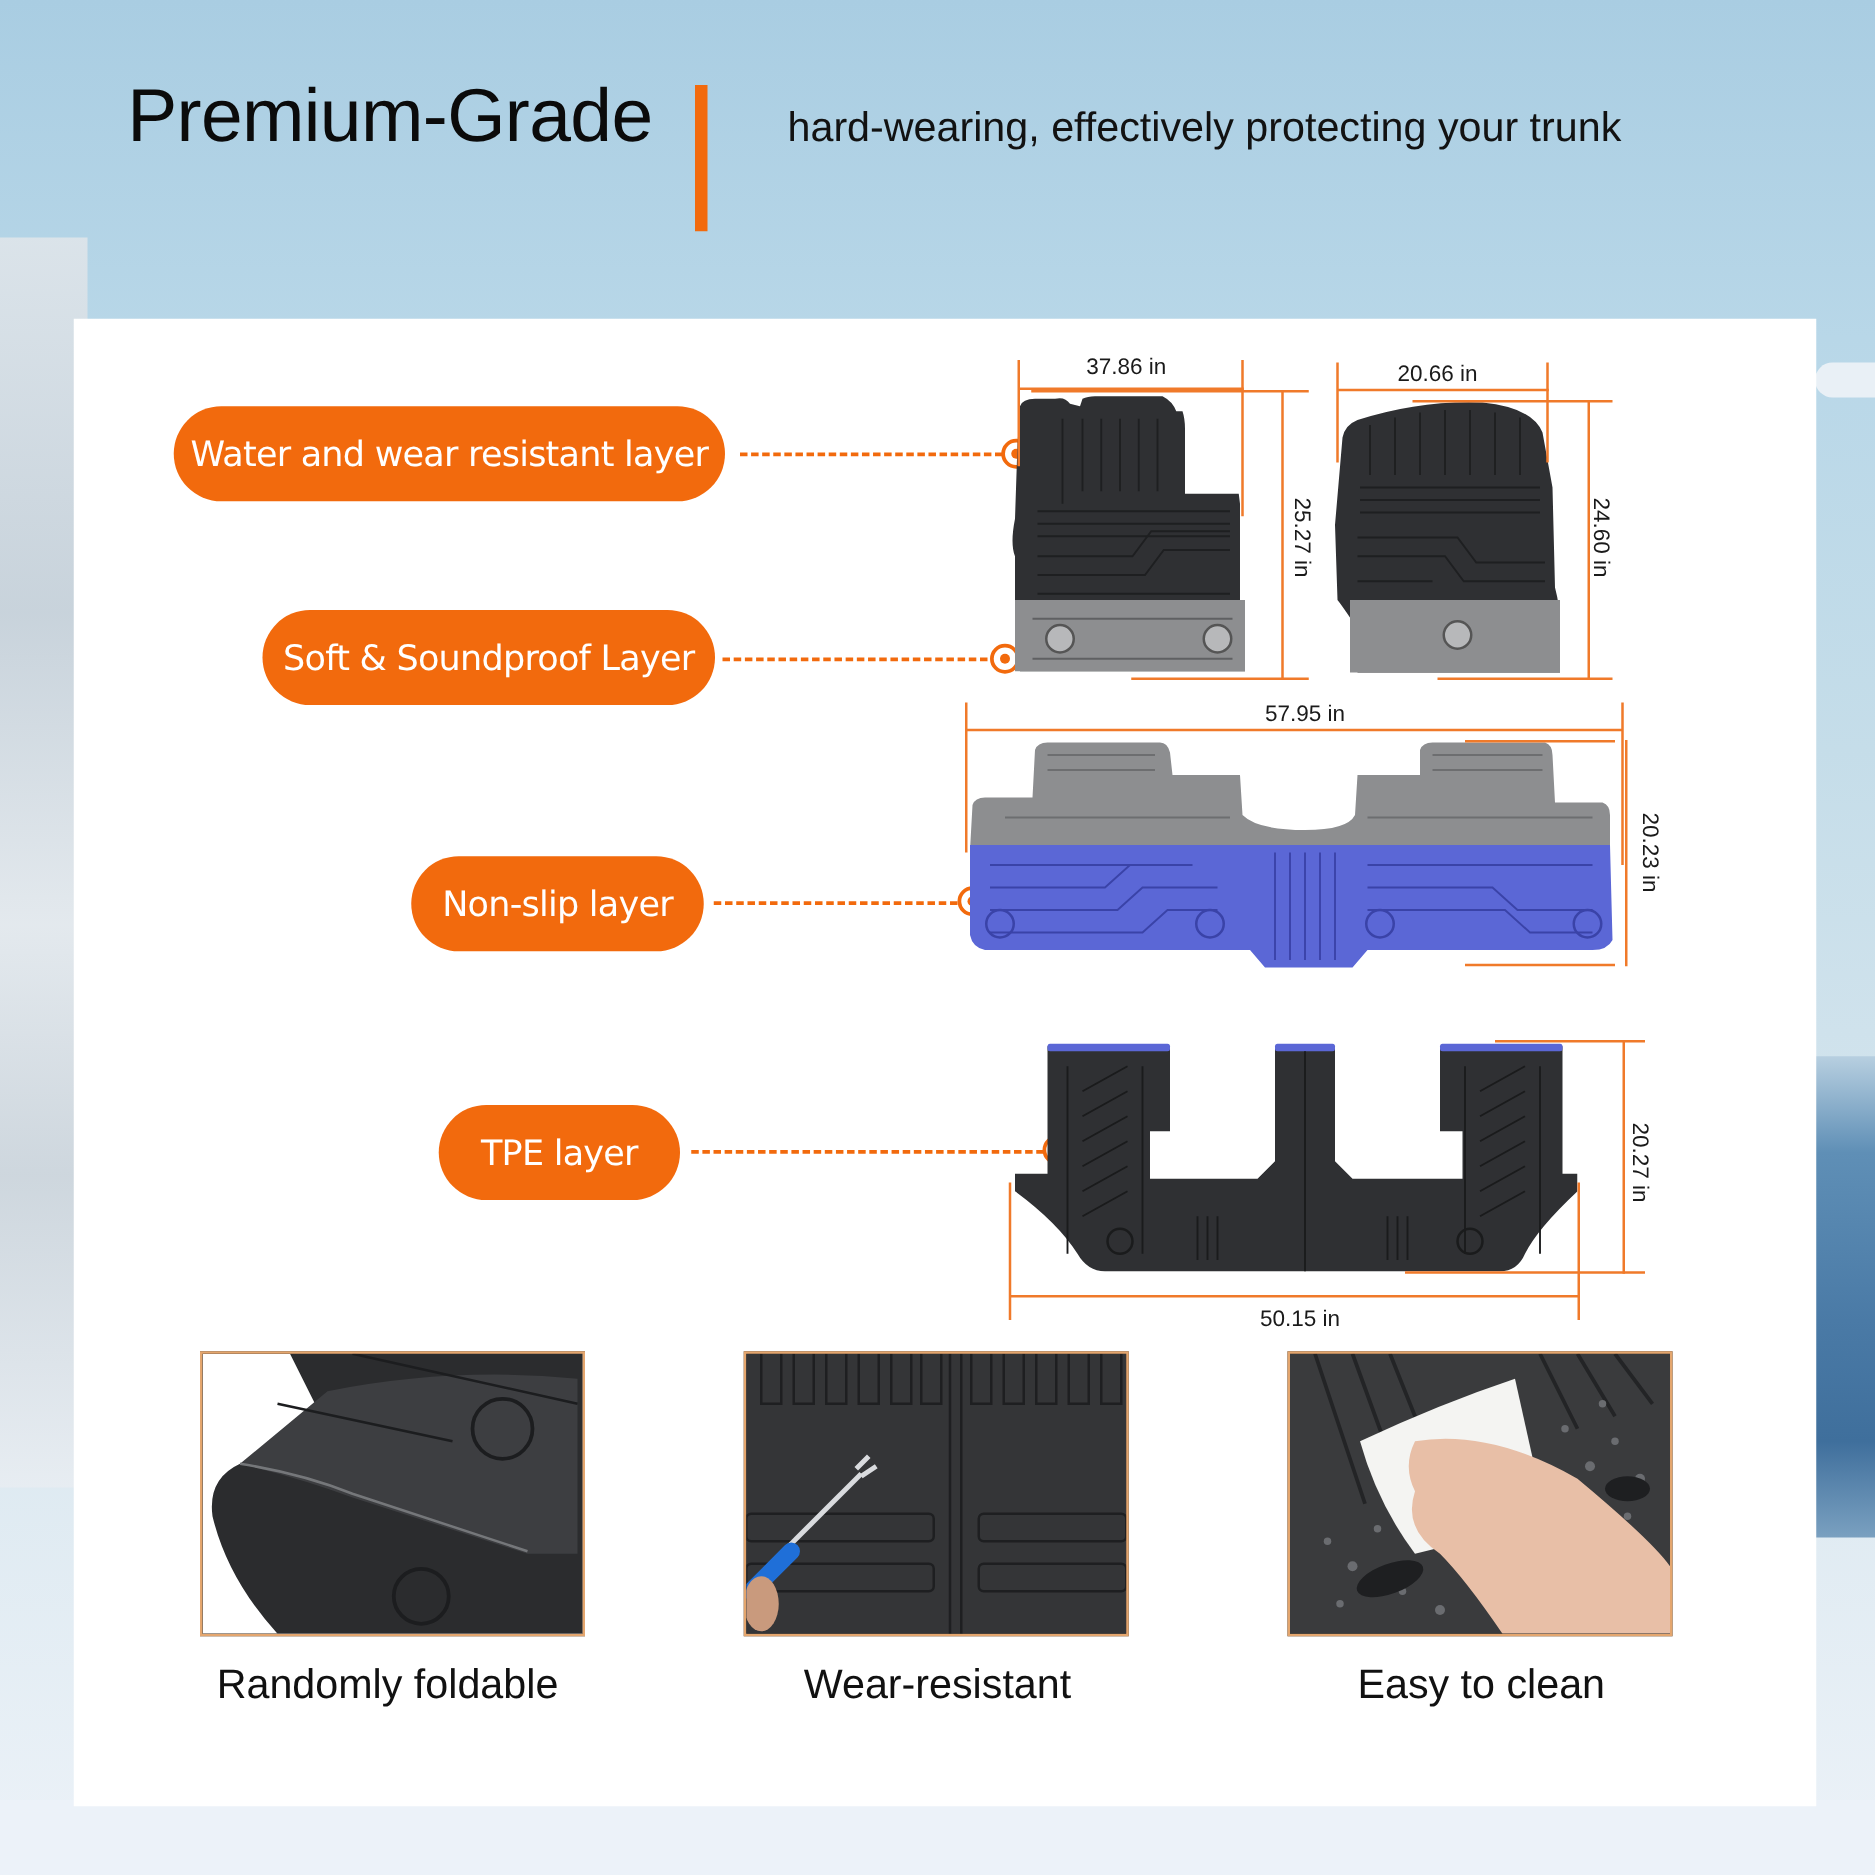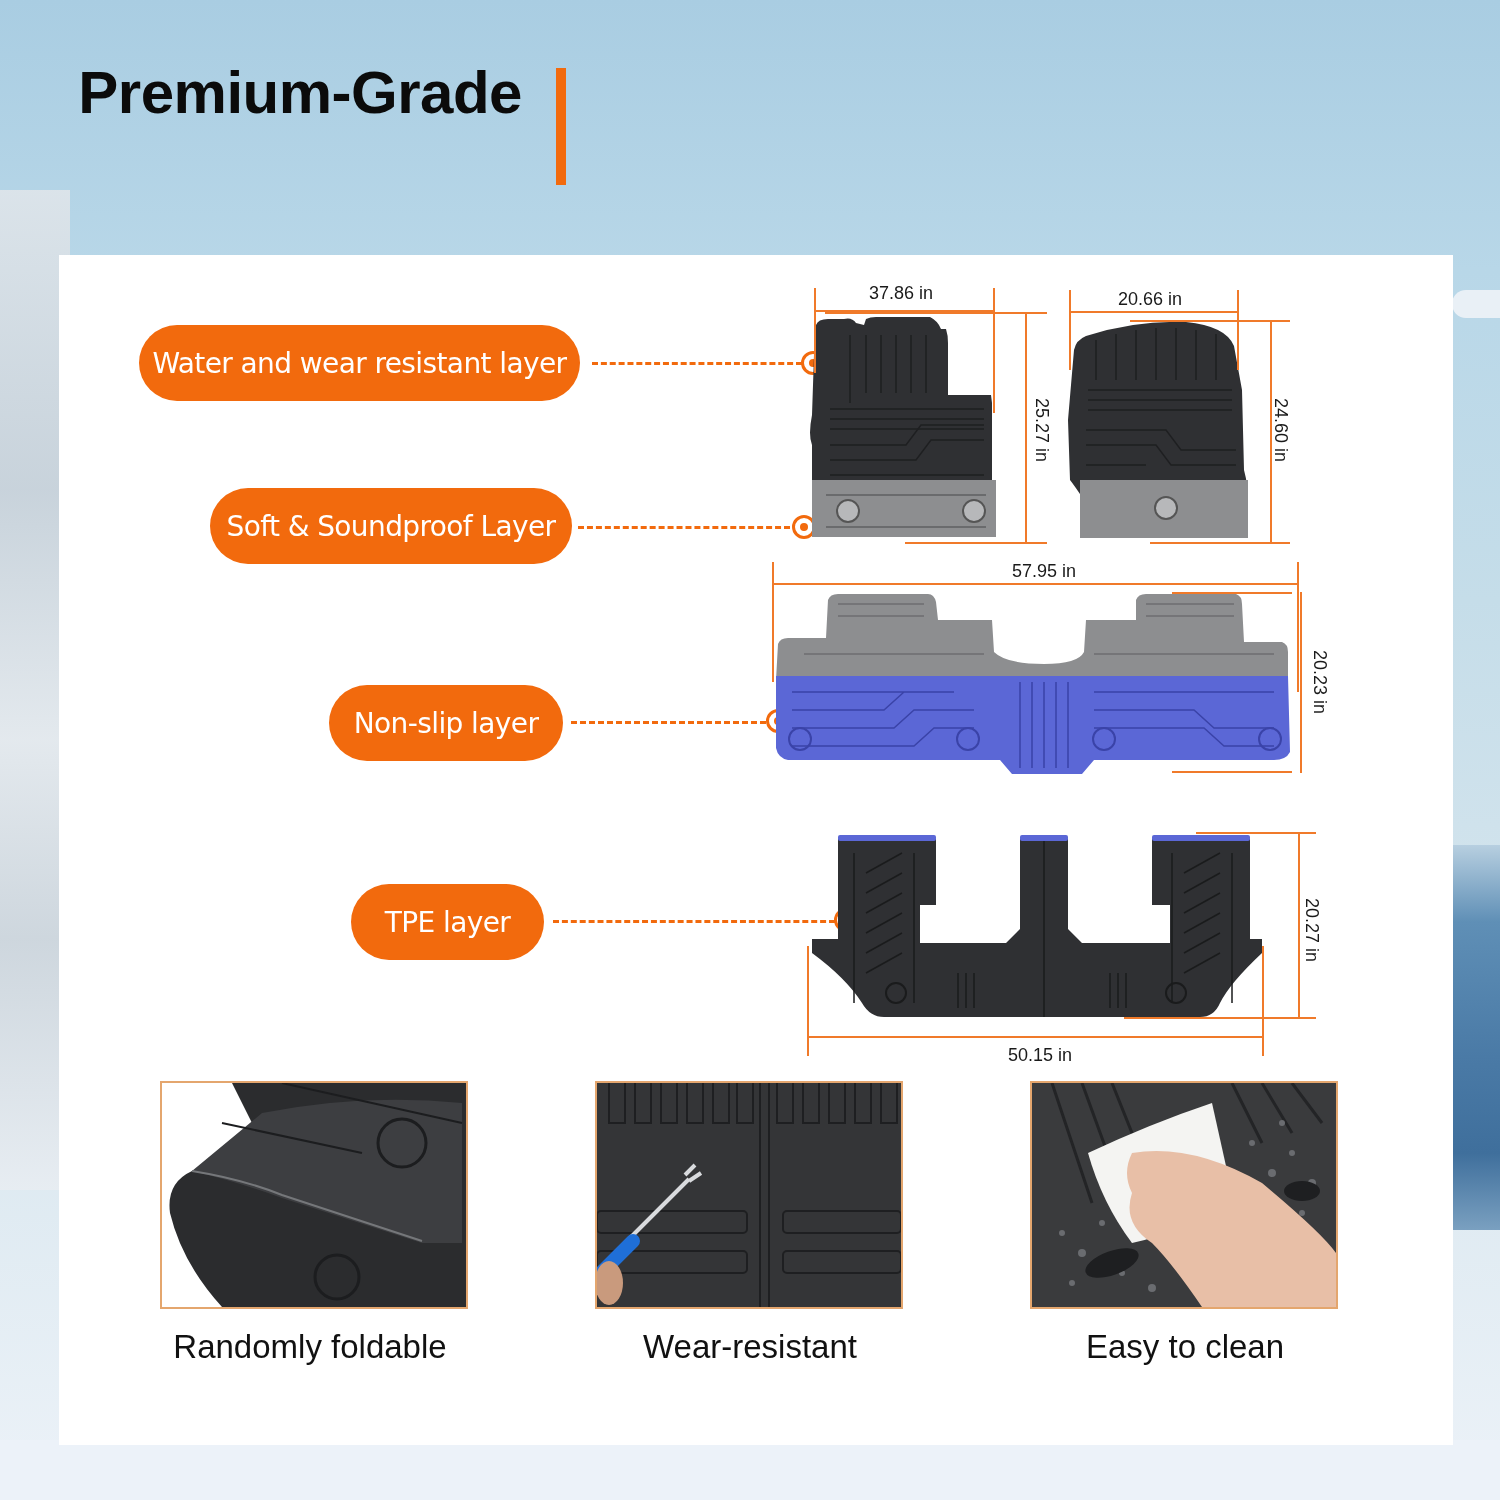--- a/index.html
+++ b/index.html
@@ -23,21 +23,21 @@
     position:absolute; right:0; top:290px; width:48px; height:28px;
     background:#eef3f7; border-radius:14px 0 0 14px; opacity:.9;
   }
   .bg-bottom {
     position:absolute; left:0; bottom:0; width:1500px; height:60px; background:#ecf2f9;
   }
 
   
   .hero-title {
     position:absolute; left:60px; top:58px; width:462px; text-align:right;
-    font-weight:700; font-size:60px; line-height:70px; color:#0b0b0b; letter-spacing:-0.5px;
+    font-weight:400; font-size:60px; line-height:70px; color:#0b0b0b; letter-spacing:-0.5px;
   }
   .hero-divider {
     position:absolute; left:556px; top:68px; width:10px; height:117px; background:#f26a0d;
   }
   .hero-subtitle {
     position:absolute; left:630px; top:80px; width:780px;
     font-size:33px; line-height:43px; color:#121212;
   }
 
   
@@ -86,20 +86,21 @@
 <div class="bg-snow-left"></div>
 <div class="bg-cloud-right"></div>
 <div class="bg-sea-right"></div>
 <div class="bg-bottom"></div>
 
 <div class="hero-title">
   <div>Premium-Grade</div>
 </div>
 <div class="hero-divider"></div>
 <div class="hero-subtitle">
+  <div>hard-wearing, effectively protecting your trunk</div>
 </div>
 
 <div class="panel"></div>
 
 <div class="pill" style="left:139px;top:325px;width:441px;">
   <span>Water and wear resistant layer</span>
 </div>
 <div class="leader" style="left:592px;top:362px;width:210px;"></div>
 <div class="marker" style="left:801px;top:351px;"></div>
 

